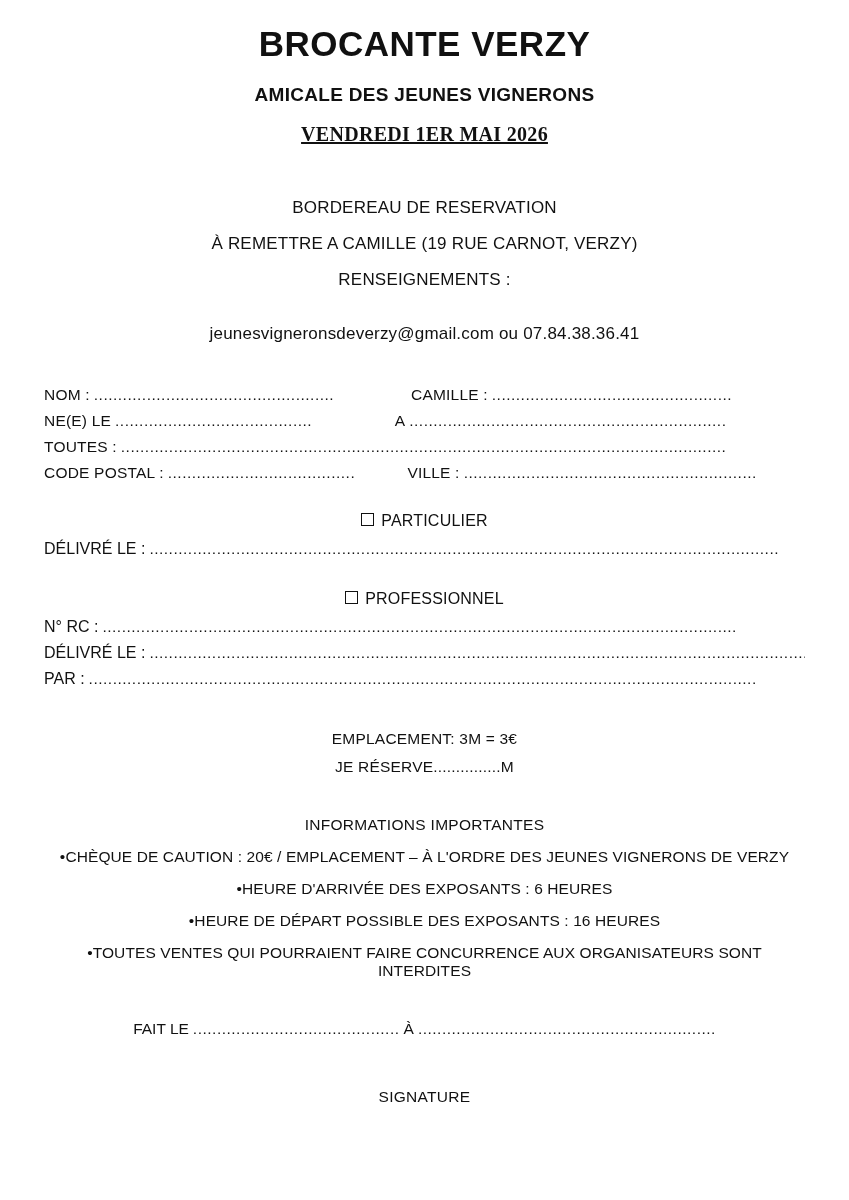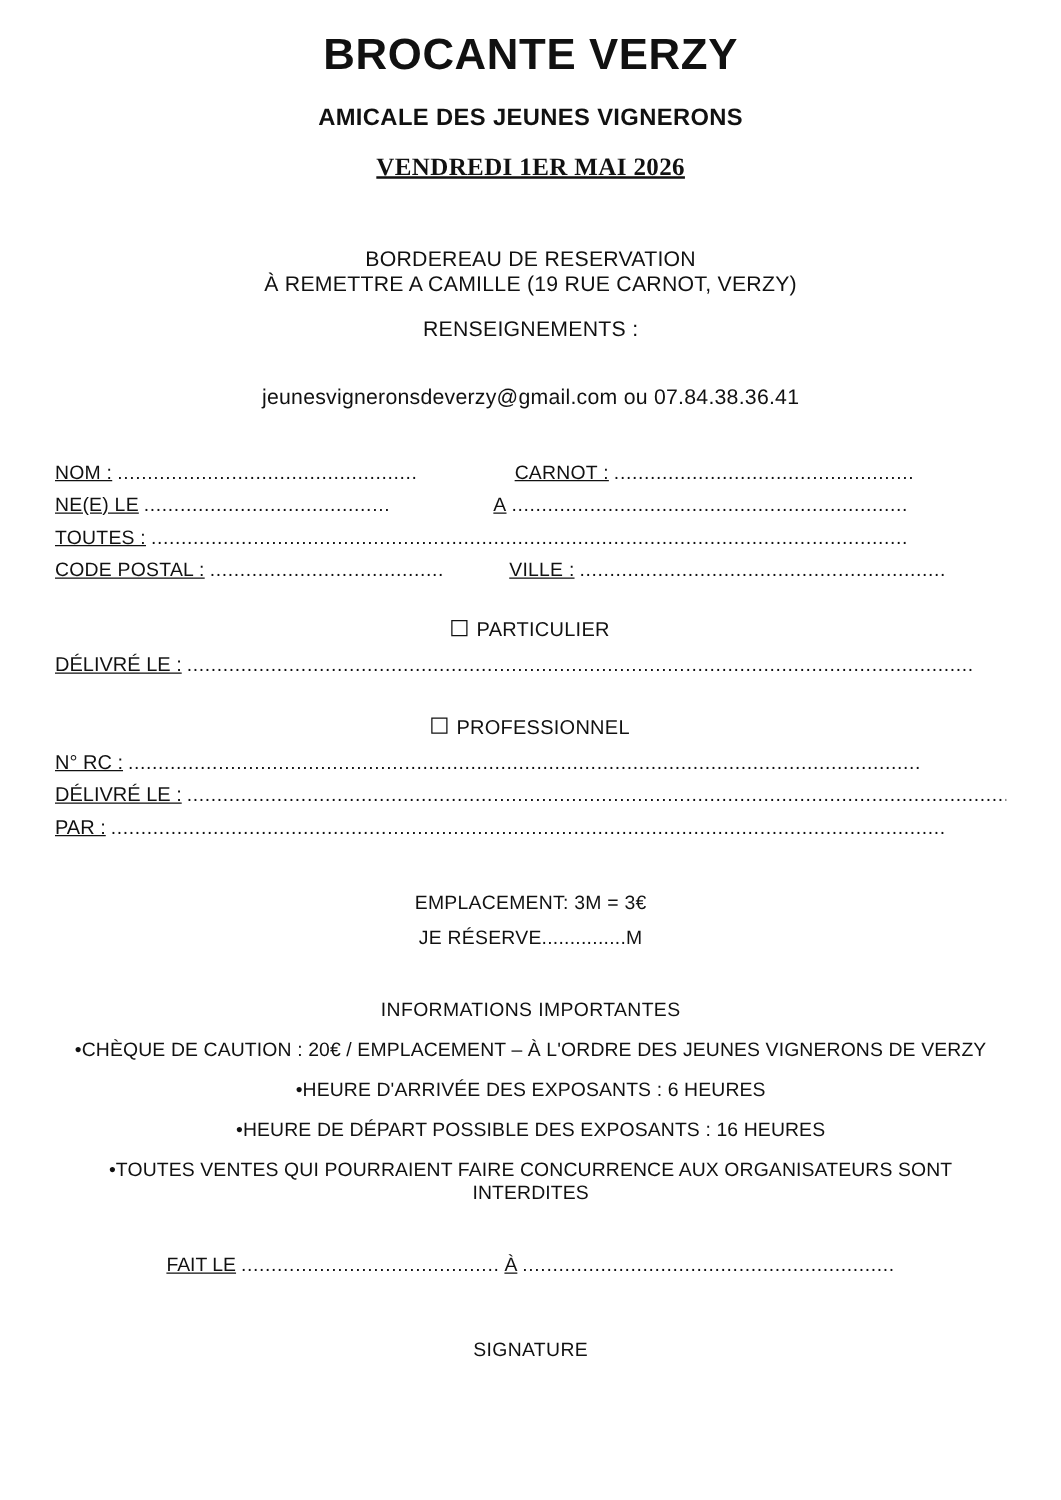--- a/index.html
+++ b/index.html
@@ -45,40 +45,40 @@
     letter-spacing: 0.3px;
     font-family: Liberation Serif, serif;
   }
   .block-center {
     text-align: center;
     font-size: 17px;
     font-weight: normal;
     letter-spacing: 0.2px;
   }
   .bd-res { margin-top: 52px; }
-  .bd-remettre { margin-top: 0; }
+  .bd-remettre { margin-top: 16px; }
   .bd-renseign { margin-top: 16px; }
   .bd-contact {
     margin-top: 34px;
     font-size: 17px;
   }
 
   .form-area {
     margin-top: 42px;
     font-size: 15.5px;
     letter-spacing: 0.2px;
   }
   .form-row {
     display: flex;
     align-items: baseline;
     justify-content: center;
     margin-bottom: 8px;
     white-space: nowrap;
   }
-  .lbl { flex: 0 0 auto; text-decoration: underline; }
+  .lbl { flex: 0 0 auto; }
   .dots {
     flex: 1 1 auto;
     overflow: hidden;
     white-space: nowrap;
     color: #111;
     letter-spacing: 0.5px;
     font-size: 15.5px;
     min-width: 10px;
   }
   .dots-fixed {
@@ -161,21 +161,21 @@
   <div class="block-center bd-res">BORDEREAU DE RESERVATION</div>
   <div class="block-center bd-remettre">À REMETTRE A CAMILLE (19 RUE CARNOT, VERZY)</div>
   <div class="block-center bd-renseign">RENSEIGNEMENTS :</div>
   <div class="block-center bd-contact">jeunesvigneronsdeverzy@gmail.com ou 07.84.38.36.41</div>
 
   <div class="form-area">
 
     <div class="form-row">
       <span class="lbl">NOM :</span>
       <span class="dots pad-l pad-r">..................................................</span>
-      <span class="lbl">CARNOT :</span>
+      <span class="lbl">CAMILLE :</span>
       <span class="dots pad-l">..................................................</span>
     </div>
 
     <div class="form-row">
       <span class="lbl">NE(E) LE</span>
       <span class="dots pad-l pad-r">.........................................</span>
       <span class="lbl">A</span>
       <span class="dots pad-l">..................................................................</span>
     </div>
 

